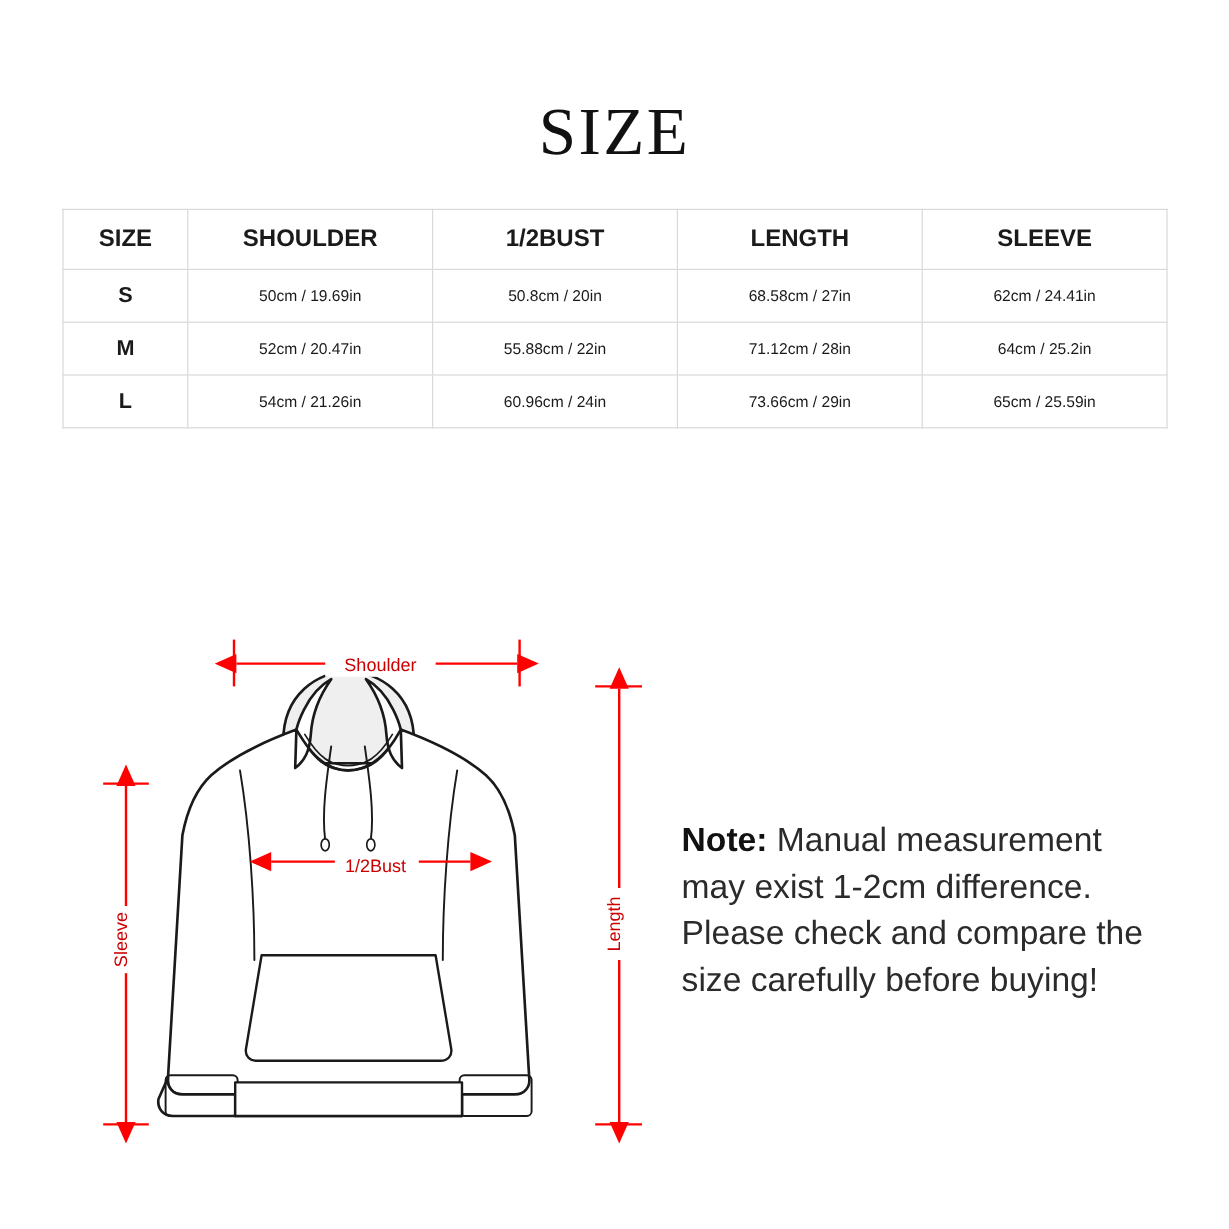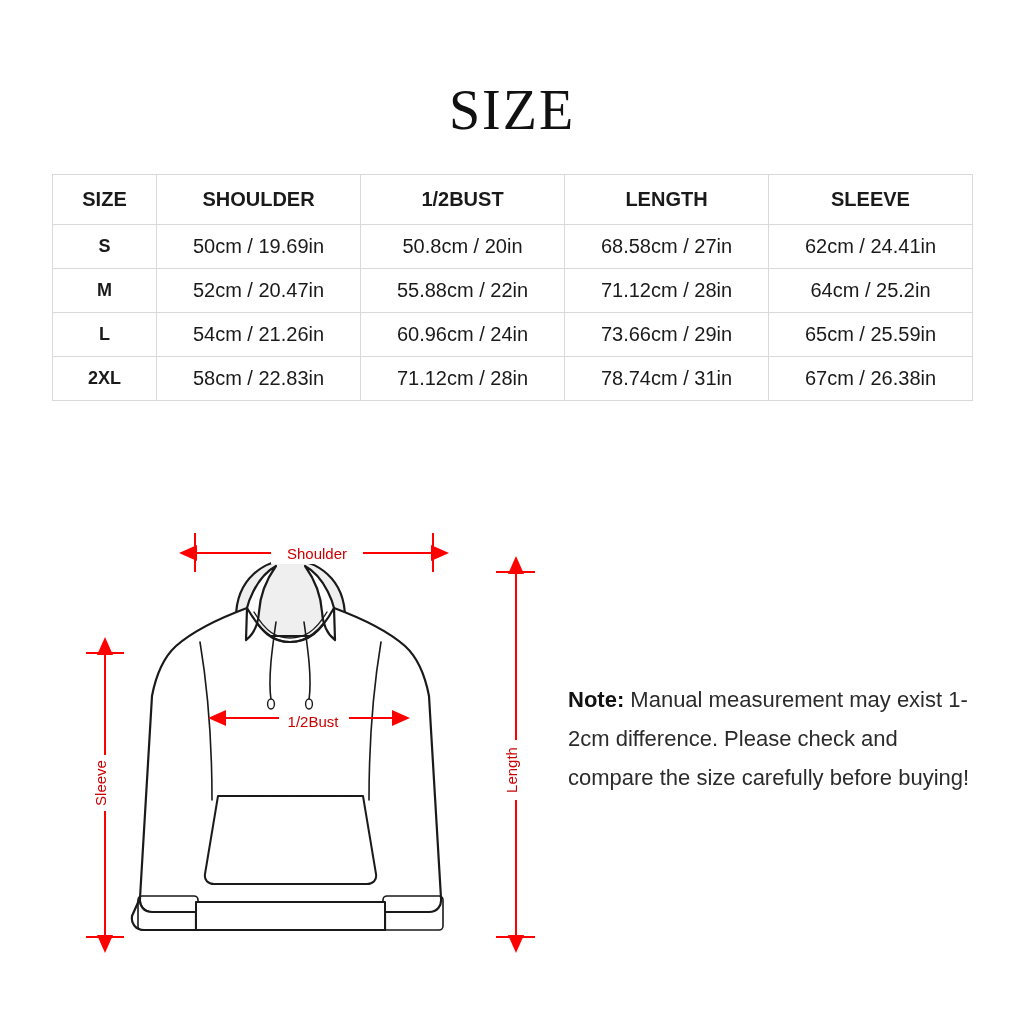--- a/index.html
+++ b/index.html
@@ -45,21 +45,21 @@
     color: #1a1a1a;
     background: #ffffff;
   }
   #size-table th {
     height: 47px;
     font-size: 20px;
     font-weight: bold;
   }
   #size-table td {
     height: 41px;
-    font-size: 20px;
+    font-size: 13px;
     font-weight: 400;
   }
   #size-table td.size-cell {
     font-weight: bold;
     font-size: 18px;
   }
   #size-table col.c0 { width: 104px; }
   #size-table col.c1 { width: 204px; }
   #size-table col.c2 { width: 204px; }
   #size-table col.c3 { width: 204px; }
@@ -74,21 +74,21 @@
     height: 480px;
   }
   #illustration svg { display: block; }
 
   
   #note-block {
     position: absolute;
     top: 680px;
     left: 568px;
     width: 410px;
-    font-size: 22px;
+    font-size: 28px;
     line-height: 39px;
     color: #2b2b2b;
   }
   #note-block .note-label {
     font-weight: bold;
     color: #111111;
   }
 </style>
 </head>
 <body>
@@ -126,27 +126,20 @@
       <td>55.88cm / 22in</td>
       <td>71.12cm / 28in</td>
       <td>64cm / 25.2in</td>
     </tr>
     <tr>
       <td class="size-cell">L</td>
       <td>54cm / 21.26in</td>
       <td>60.96cm / 24in</td>
       <td>73.66cm / 29in</td>
       <td>65cm / 25.59in</td>
-    </tr>
-    <tr>
-      <td class="size-cell">2XL</td>
-      <td>58cm / 22.83in</td>
-      <td>71.12cm / 28in</td>
-      <td>78.74cm / 31in</td>
-      <td>67cm / 26.38in</td>
     </tr>
   </tbody>
 </table>
 
 <div id="illustration">
   <svg width="540" height="480" viewBox="0 0 540 480" xmlns="http://www.w3.org/2000/svg">
     <defs>
       <marker id="arrL" markerWidth="10" markerHeight="10" refX="9" refY="4" orient="auto">
         <path d="M9,0 L0,4 L9,8 z" fill="#ff0000"></path>
       </marker>

